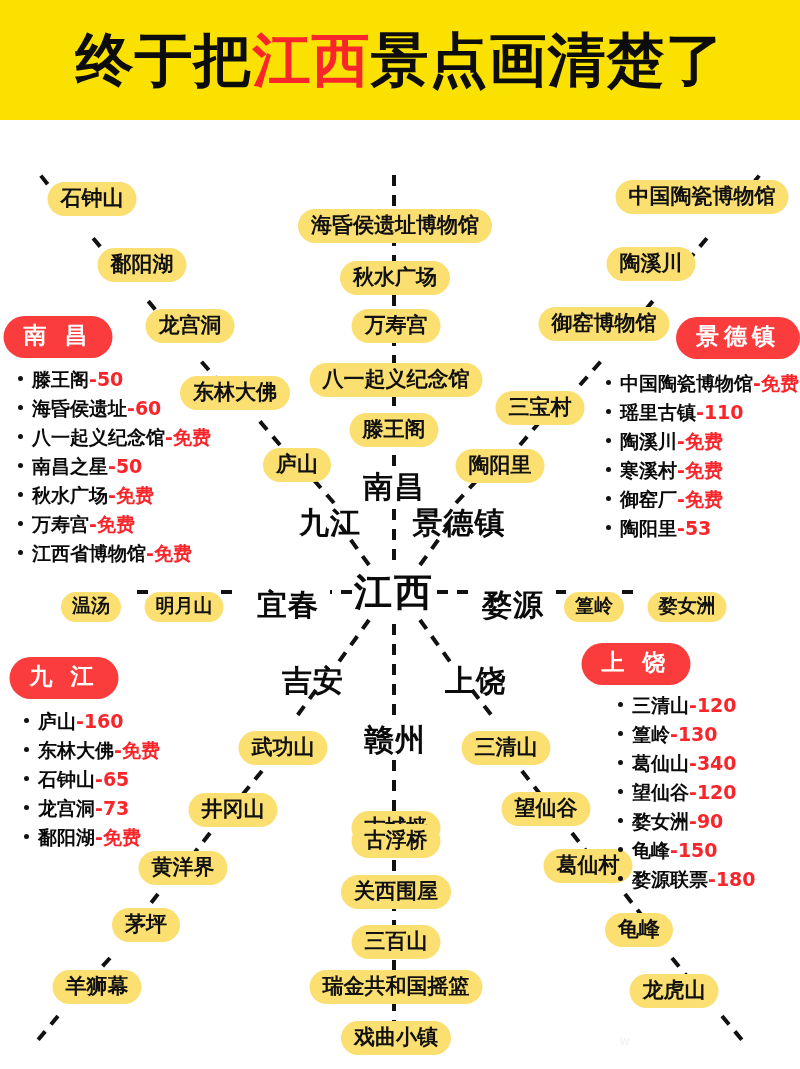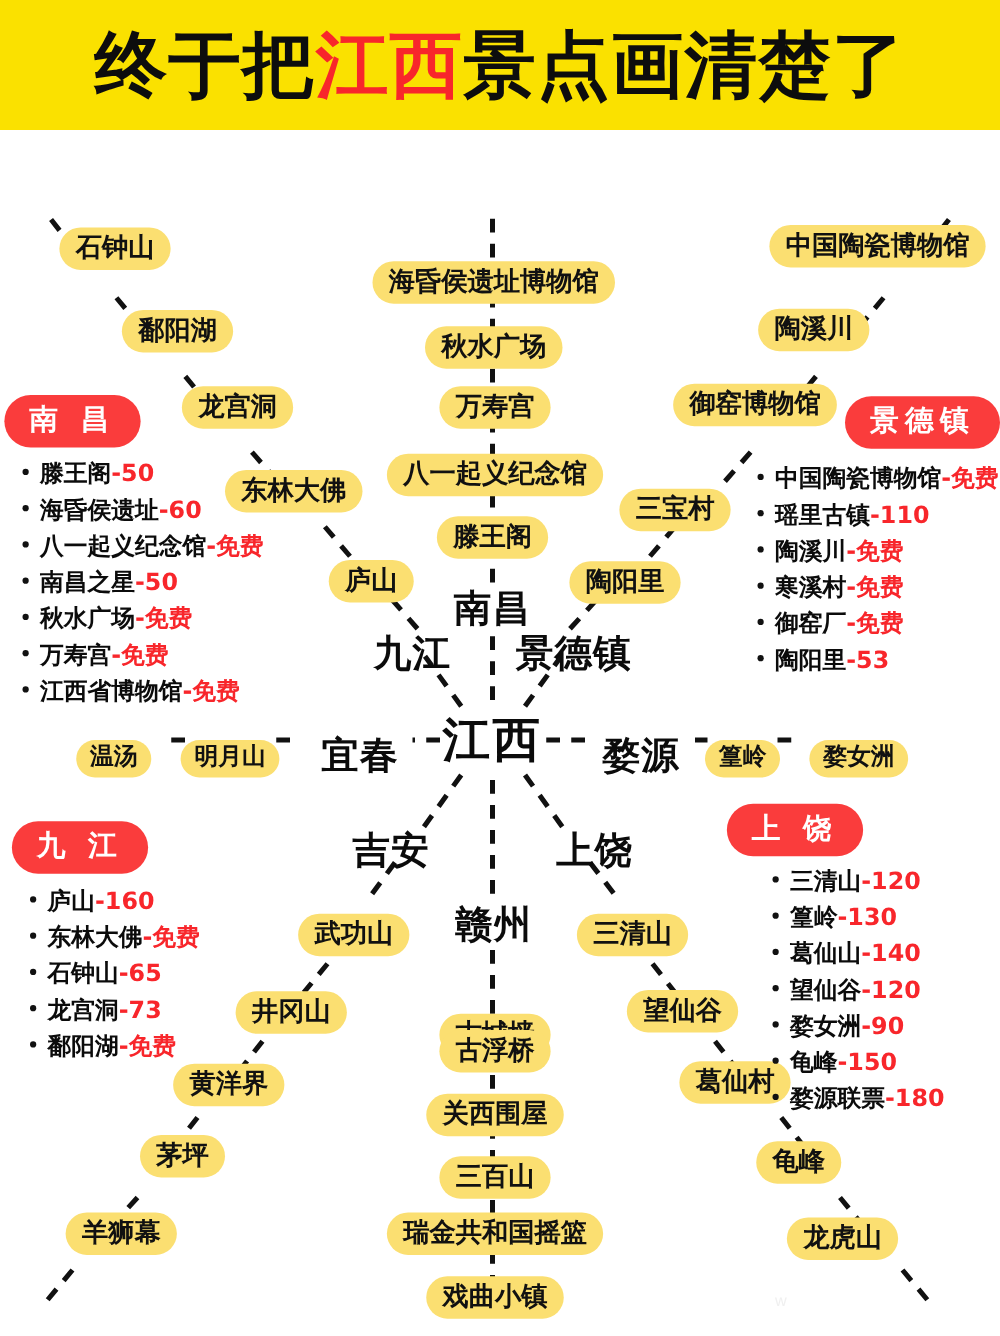--- a/index.html
+++ b/index.html
@@ -8,21 +8,21 @@
     width:800px;height:1069px;
     background:#ffffff;
     font-family:"Liberation Sans","DejaVu Sans",sans-serif;
     overflow:hidden;
     position:relative;
   }
   #stage{position:relative;width:800px;height:1069px;overflow:hidden;}
 
   
   .banner{
-    position:absolute;left:0;top:0;width:800px;height:104px;
+    position:absolute;left:0;top:0;width:800px;height:120px;
     background:#FAE100;
     display:flex;align-items:center;justify-content:center;
   }
   .banner-text{
     font-size:58px;font-weight:bold;color:#0d0d0d;
     letter-spacing:1px;line-height:1;white-space:nowrap;
     font-family:"DejaVu Sans","Liberation Sans",sans-serif;
   }
   .banner-text .hl{color:#F8262B;}
 
@@ -317,21 +317,21 @@
         <span class="price">-120</span>
       </div>
     <div class="row">
         <span class="bullet"></span>
         <span>篁岭</span>
         <span class="price">-130</span>
       </div>
     <div class="row">
         <span class="bullet"></span>
         <span>葛仙山</span>
-        <span class="price">-140</span>
+        <span class="price">-340</span>
       </div>
     <div class="row">
         <span class="bullet"></span>
         <span>望仙谷</span>
         <span class="price">-120</span>
       </div>
     <div class="row">
         <span class="bullet"></span>
         <span>婺女洲</span>
         <span class="price">-90</span>

